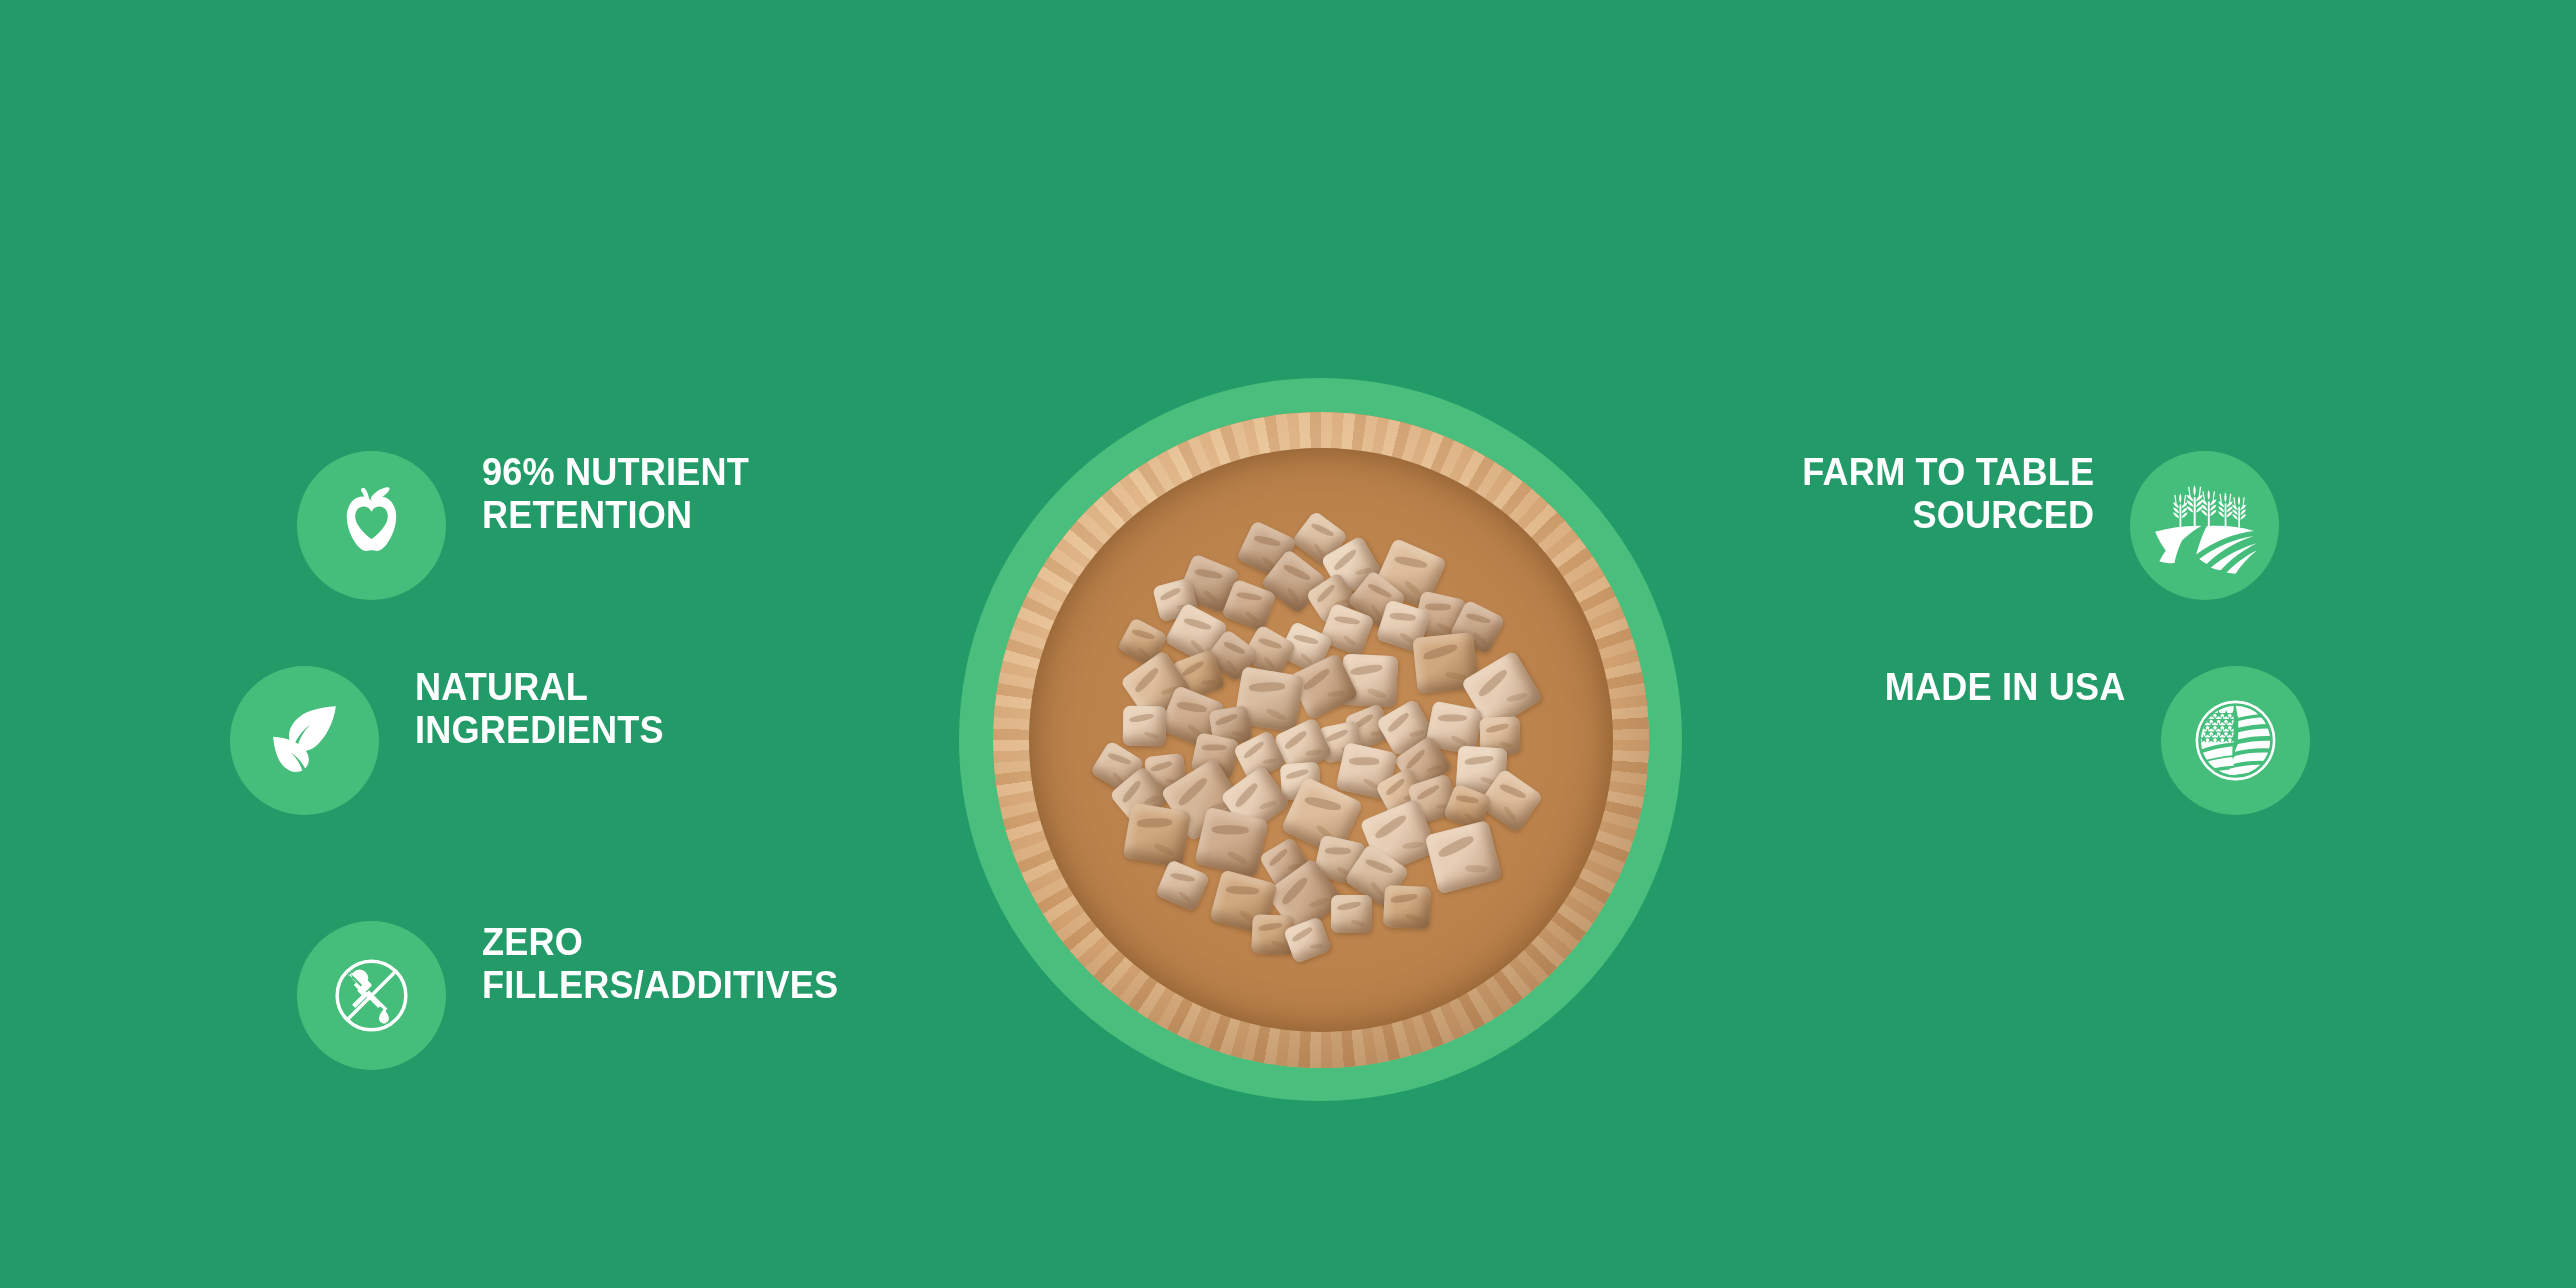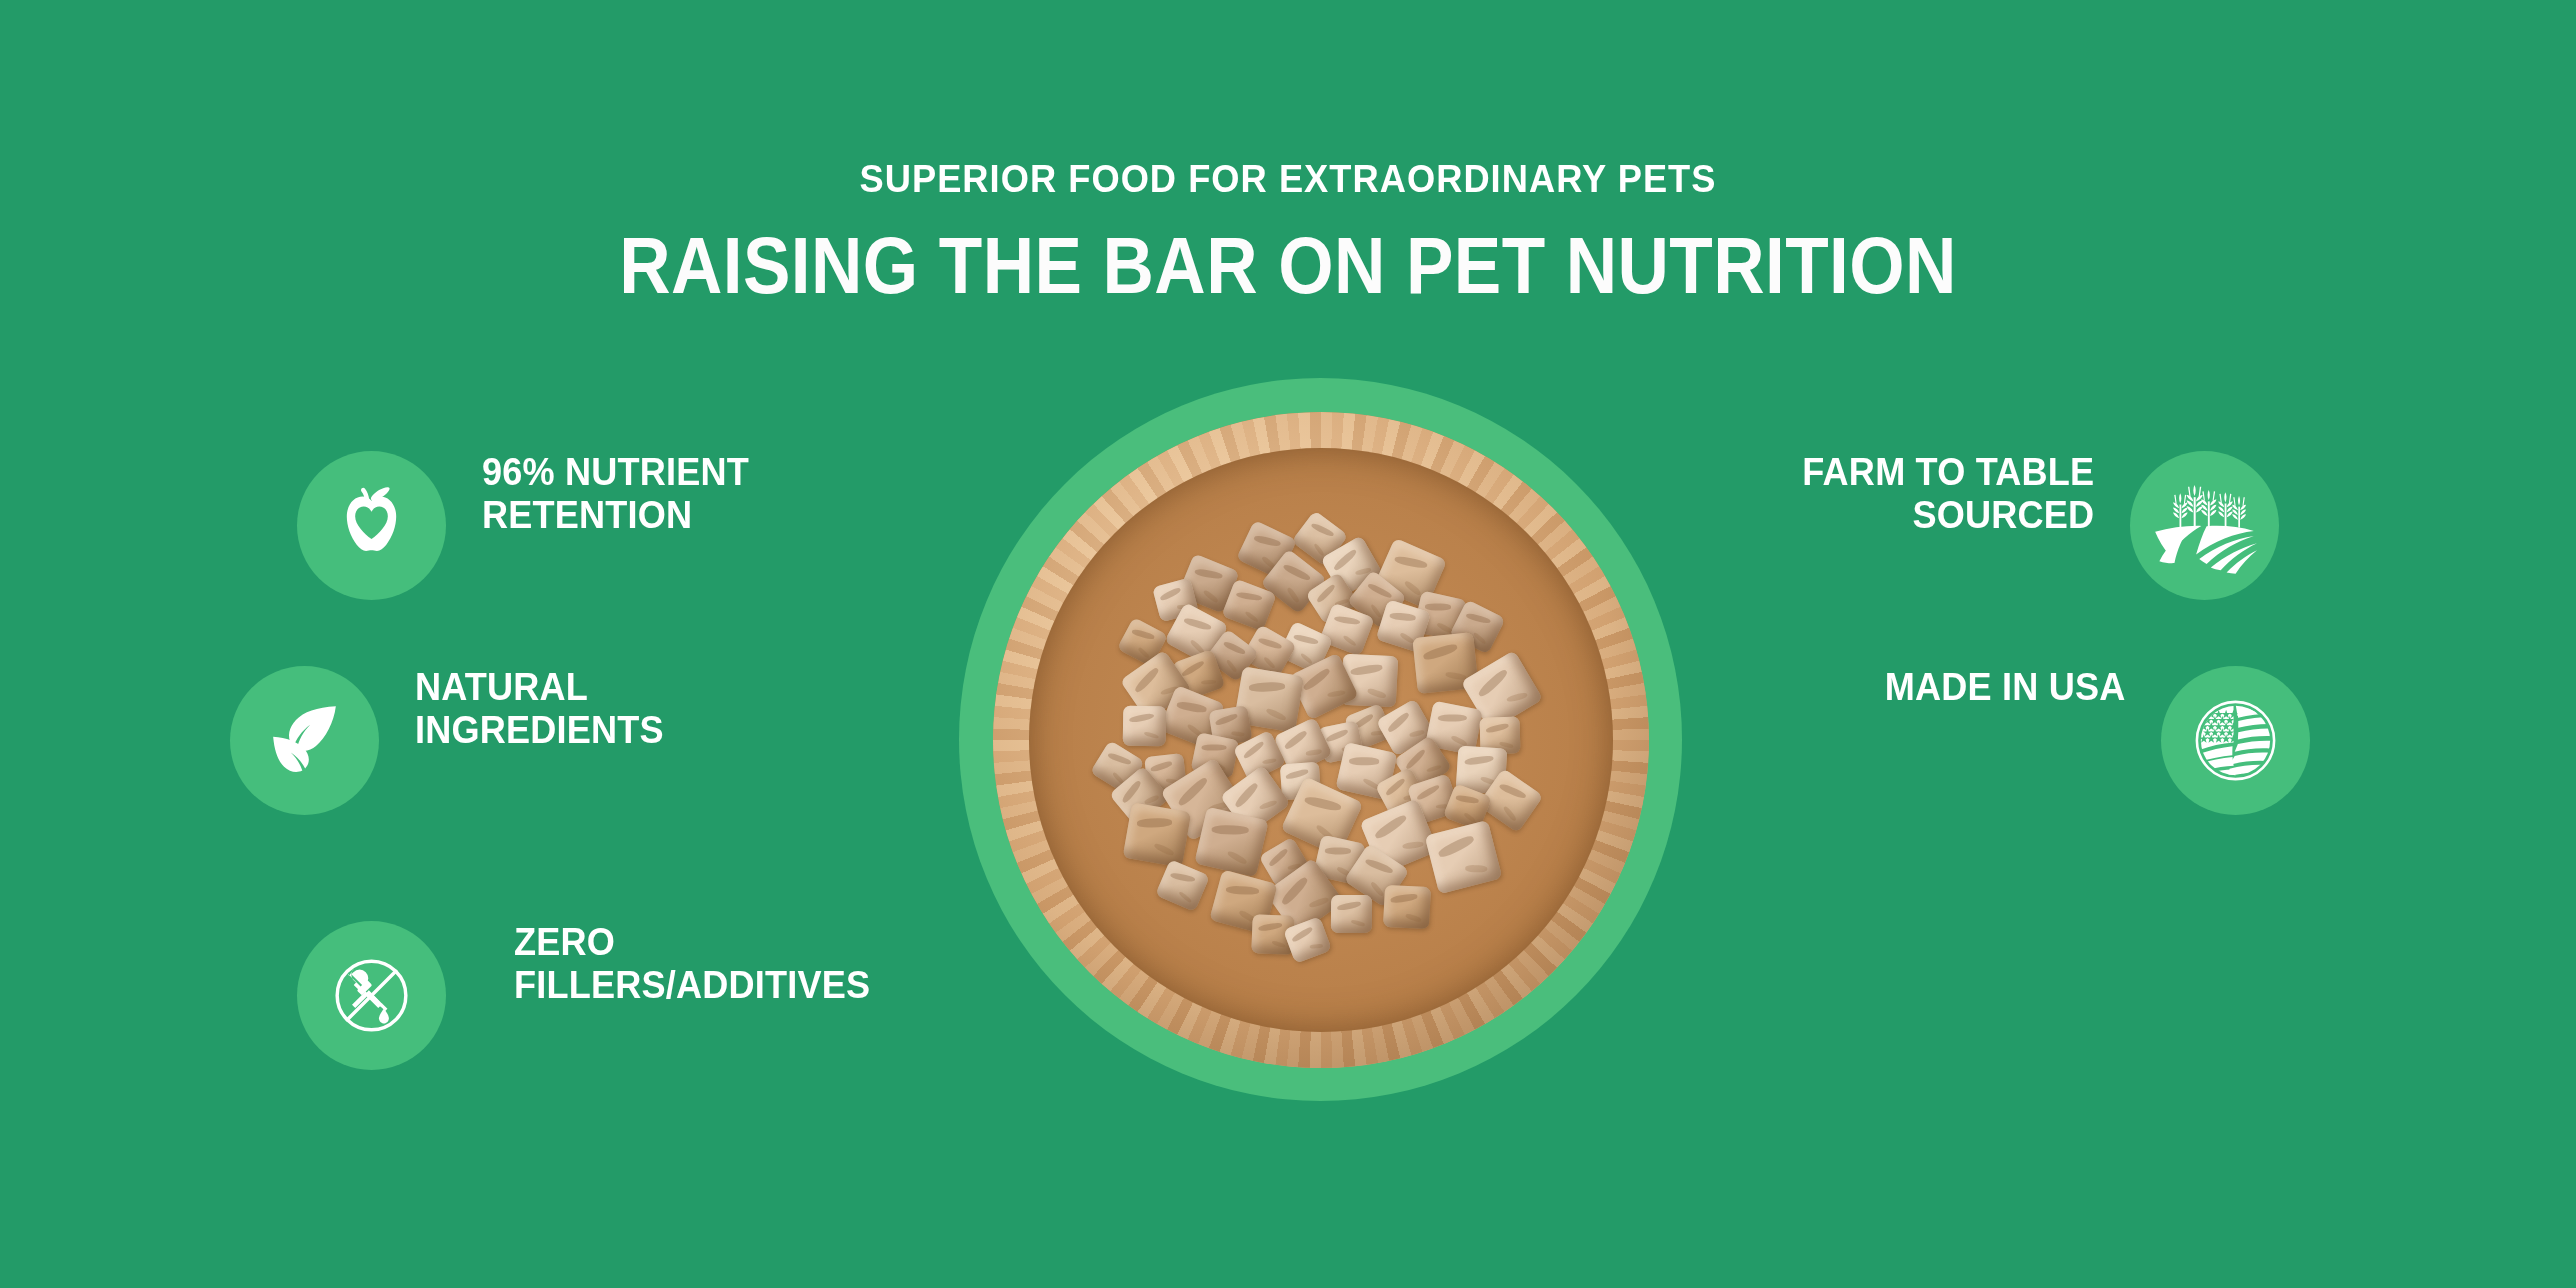--- a/index.html
+++ b/index.html
@@ -179,24 +179,20 @@
     transform:scaleX(0.95);
   }
   .feat.left  .feat-label { margin-left:36px; text-align:left;  transform-origin:left center; }
   .feat.right .feat-label { margin-right:36px; text-align:right; transform-origin:right center; }
 </style>
 </head>
 <body>
 
 <div id="stage">
 
-  <div id="header-block">
-    <div id="eyebrow">SUPERIOR FOOD FOR EXTRAORDINARY PETS</div>
-    <div id="headline">RAISING THE BAR ON PET NUTRITION</div>
-  </div>
 
   <div id="bowl-wrap">
     <div id="bowl-ring"></div>
     <div id="bowl-photo">
       <div class="bowl-rim"></div>
       <div class="bowl-inner">
         <div class="kibble-mound" id="kibble">
             <div class="cube" style="width: 7.80558%; height: 7.18113%; left: 45.9354%; top: 8.77263%; transform: rotate(36.9deg); background: linear-gradient(145deg, rgb(220, 192, 163) 0%, rgb(220, 192, 163) 46%, rgb(183, 149, 115) 100%);"></div>
             <div class="cube" style="width: 8.77816%; height: 8.0759%; left: 35.3917%; top: 10.573%; transform: rotate(25.5deg); background: linear-gradient(145deg, rgb(201, 169, 140) 0%, rgb(201, 169, 140) 46%, rgb(158, 124, 90) 100%);"></div>
             <div class="cube" style="width: 8.84206%; height: 8.1347%; left: 51.3131%; top: 13.579%; transform: rotate(-30deg); background: linear-gradient(145deg, rgb(233, 211, 187) 0%, rgb(233, 211, 187) 46%, rgb(194, 166, 137) 100%);"></div>
@@ -283,21 +279,21 @@
     <div class="icon-circle">
       <svg width="95" height="95" viewBox="0 0 100 100" aria-hidden="true">
         <path fill="#FFFFFF" d="M83 14c-20 1-34 6-42 14.5C33.4 36.4 31.8 46 36 53.6c.7 1.2 1.5 2.2 2.4 3.1 2.7-8.2 8.8-17 17.6-23.3-7.4 7.3-12.3 16.6-14.2 25.8 6.7 3.2 14.6 2 20.3-3.3C72.6 46.6 80.7 31.6 83 14z"></path>
         <path fill="#FFFFFF" d="M17 46c1.3 14.6 5 25.4 11.5 31.7 5.9 5.7 13.4 6.9 19.2 4-2.1-6.7-6.2-13.5-12.1-19 6.6 4.5 11.9 10.5 15.1 16.7.8-.8 1.5-1.7 2.1-2.7 3.3-5.7 2-13.1-3.8-18.9C42 51.1 31.4 47.1 17 46z"></path>
       </svg>
     </div>
     <div class="feat-label">NATURAL
 INGREDIENTS</div>
   </div>
 
-  <div class="feat left" style="left:297px; top:921px;gap:32px;">
+  <div class="feat left" style="left:297px; top:921px;">
     <div class="icon-circle">
       <svg width="101" height="101" viewBox="0 0 100 100" aria-hidden="true">
         <circle cx="50" cy="50" r="34" fill="none" stroke="#FFFFFF" stroke-width="3.4"></circle>
         <line x1="26" y1="74" x2="74" y2="26" stroke="#FFFFFF" stroke-width="3.4" stroke-linecap="round"></line>
         <path fill="#FFFFFF" d="M34.6 25.2c-3.3 3.3-3.3 8.6 0 11.9l2.1 2.1-2.3 2.3 7.1 7.1 2.3-2.3 1.9 1.9-13 13 3.2 3.2 13-13 1.9 1.9 2.3-2.3 7.1 7.1-2.3 2.3 2.1 2.1c.7.7 1.5 1.2 2.3 1.6l-34-34c.4.8.9 1.6 1.6 2.3z" transform="translate(-2,-2) rotate(0 50 50)"></path>
         <g>
           <path fill="#FFFFFF" d="M32.1 26.9a8.6 8.6 0 1 1 12.2 12.2l-2.1 2.1-12.2-12.2z"></path>
           <rect x="39.5" y="35.0" width="7.2" height="14.6" rx="1.6" fill="#FFFFFF" transform="rotate(45 43.1 42.3)"></rect>
           <path fill="#FFFFFF" d="M47.4 44.9l13.4 13.4-4.1 4.1-13.4-13.4z"></path>
           <path fill="#FFFFFF" d="M60.2 57.6l5.6 5.6-2.2 2.2-5.6-5.6z"></path>

